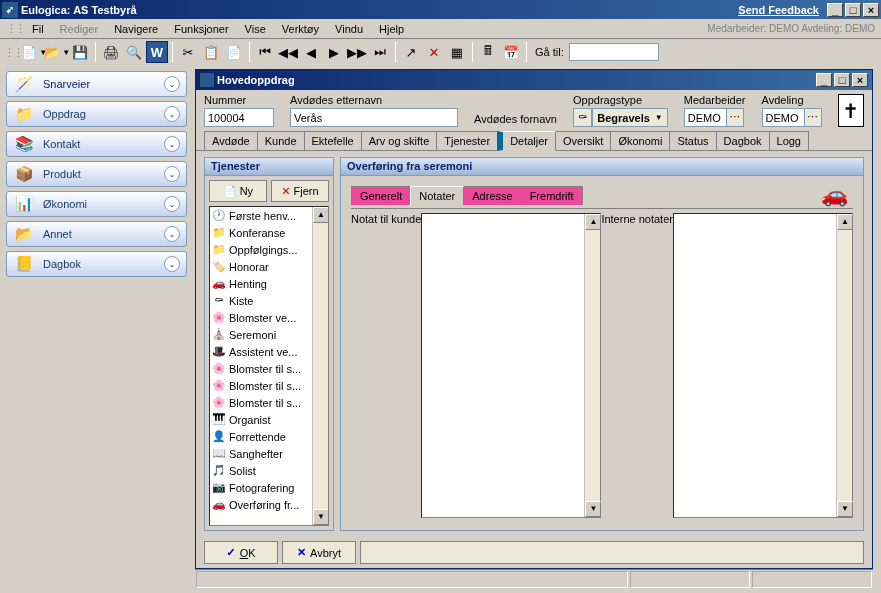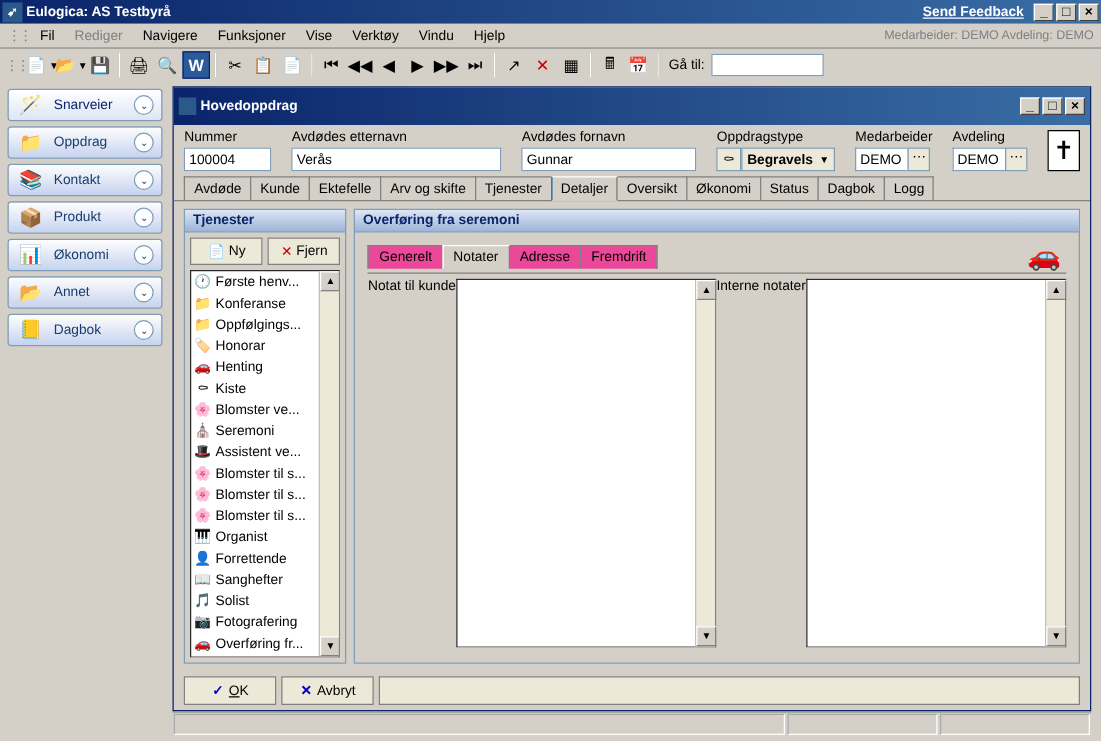--- a/index.html
+++ b/index.html
@@ -37,21 +37,21 @@
 .side-item .slabel { flex: 1; font-weight: normal; color: #1a3d6d; }
 .side-item .sarrow { width: 16px; height: 16px; border-radius: 50%; background: #fff; border: 1px solid #7f9db9; display: inline-flex; align-items: center; justify-content: center; font-size: 8px; color: #1a3d6d; }
 .side-item.active { background: linear-gradient(to bottom, #fff, #dde6f5); }
 .side-item.active .slabel { color: #0a246a; }
 
 
 .content { flex: 1; padding: 4px 8px 4px 2px; display: flex; flex-direction: column; }
 
 
 .child-win { border: 1px solid #0a246a; background: #d4d0c8; flex: 1; display: flex; flex-direction: column; }
-.child-title { background: linear-gradient(to right, #0a246a, #3a6ea5); height: 30px; display: flex; align-items: center; padding: 0 4px; color: #fff; font-weight: bold; }
+.child-title { background: linear-gradient(to right, #0a246a, #3a6ea5); height: 20px; display: flex; align-items: center; padding: 0 4px; color: #fff; font-weight: bold; }
 .child-title .ct-icon { width: 14px; height: 14px; margin-right: 3px; background: #2a5a8a; }
 .child-title .ct-label { flex: 1; }
 .child-title .win-btn { width: 16px; height: 14px; background: #d4d0c8; border: 1px solid #fff; border-right-color: #404040; border-bottom-color: #404040; margin-left: 2px; text-align: center; line-height: 12px; color: #000; }
 
 
 .form-row { padding: 4px 8px; display: flex; gap: 16px; align-items: flex-end; }
 .form-col { display: flex; flex-direction: column; }
 .form-col label { font-size: 11px; margin-bottom: 2px; }
 .form-col input { height: 19px; border: 1px solid #7f9db9; padding: 1px 3px; background: #fff; }
 .type-box { display: flex; }
@@ -59,21 +59,21 @@
 .type-box .type-val { font-weight: bold; }
 .type-box .drop { font-size: 8px; padding-left: 2px; }
 .ellips-input { display: flex; }
 .ellips-input input { border-right: none; }
 .ellips-input .ebtn { width: 18px; height: 19px; border: 1px solid #7f9db9; background: #ece9d8; text-align: center; line-height: 15px; }
 .cross-box { width: 26px; height: 33px; border: 1px solid #000; background: #fff; display: flex; align-items: center; justify-content: center; font-size: 20px; }
 
 
 .tabrow { padding: 0 8px; display: flex; gap: 0; border-bottom: 1px solid #808080; }
 .tabrow .tab { padding: 3px 7px; border: 1px solid #808080; border-bottom: none; background: #d4d0c8; margin-right: -1px; position: relative; cursor: pointer; }
-.tabrow .tab.active { background: #d4d0c8; border-bottom: 1px solid #d4d0c8; margin-bottom: -1px; z-index: 1; border-top: 1px solid #fff; border-left: 1px solid #0369a1; }
+.tabrow .tab.active { background: #d4d0c8; border-bottom: 1px solid #d4d0c8; margin-bottom: -1px; z-index: 1; border-top: 1px solid #fff; border-left: 6px solid #0369a1; }
 
 
 .body { flex: 1; display: flex; gap: 6px; padding: 6px 8px; }
 
 
 .panel-left { width: 130px; display: flex; flex-direction: column; border: 1px solid #7f9db9; }
 .panel-head { background: linear-gradient(to bottom, #dde6f5, #9db5d7); height: 18px; padding: 2px 6px; font-weight: bold; color: #0a246a; border-bottom: 1px solid #7f9db9; }
 .panel-tb { padding: 4px; display: flex; gap: 4px; }
 .panel-tb .pbtn { flex: 1; height: 22px; border: 1px solid #808080; background: #ece9d8; display: flex; align-items: center; justify-content: center; gap: 3px; cursor: pointer; }
 .tjen-list { flex: 1; background: #fff; border: 1px inset #808080; margin: 0 4px 4px; overflow: hidden; position: relative; }
@@ -224,21 +224,20 @@
         <div class="form-col">
           <label>Nummer</label>
           <input style="width: 70px;" value="100004">
         </div>
         <div class="form-col">
           <label>Avdødes etternavn</label>
           <input style="width: 168px;" value="Verås">
         </div>
         <div class="form-col">
           <label>Avdødes fornavn</label>
-          <input style="width: 140px;" value="Gunnar">
         </div>
         <div class="form-col">
           <label>Oppdragstype</label>
           <div class="type-box">
             <span class="type-btn">⚰</span>
             <span class="type-btn">
                 <span class="type-val">Begravels</span>
                 <span class="drop">▼</span>
               </span>
           </div>

